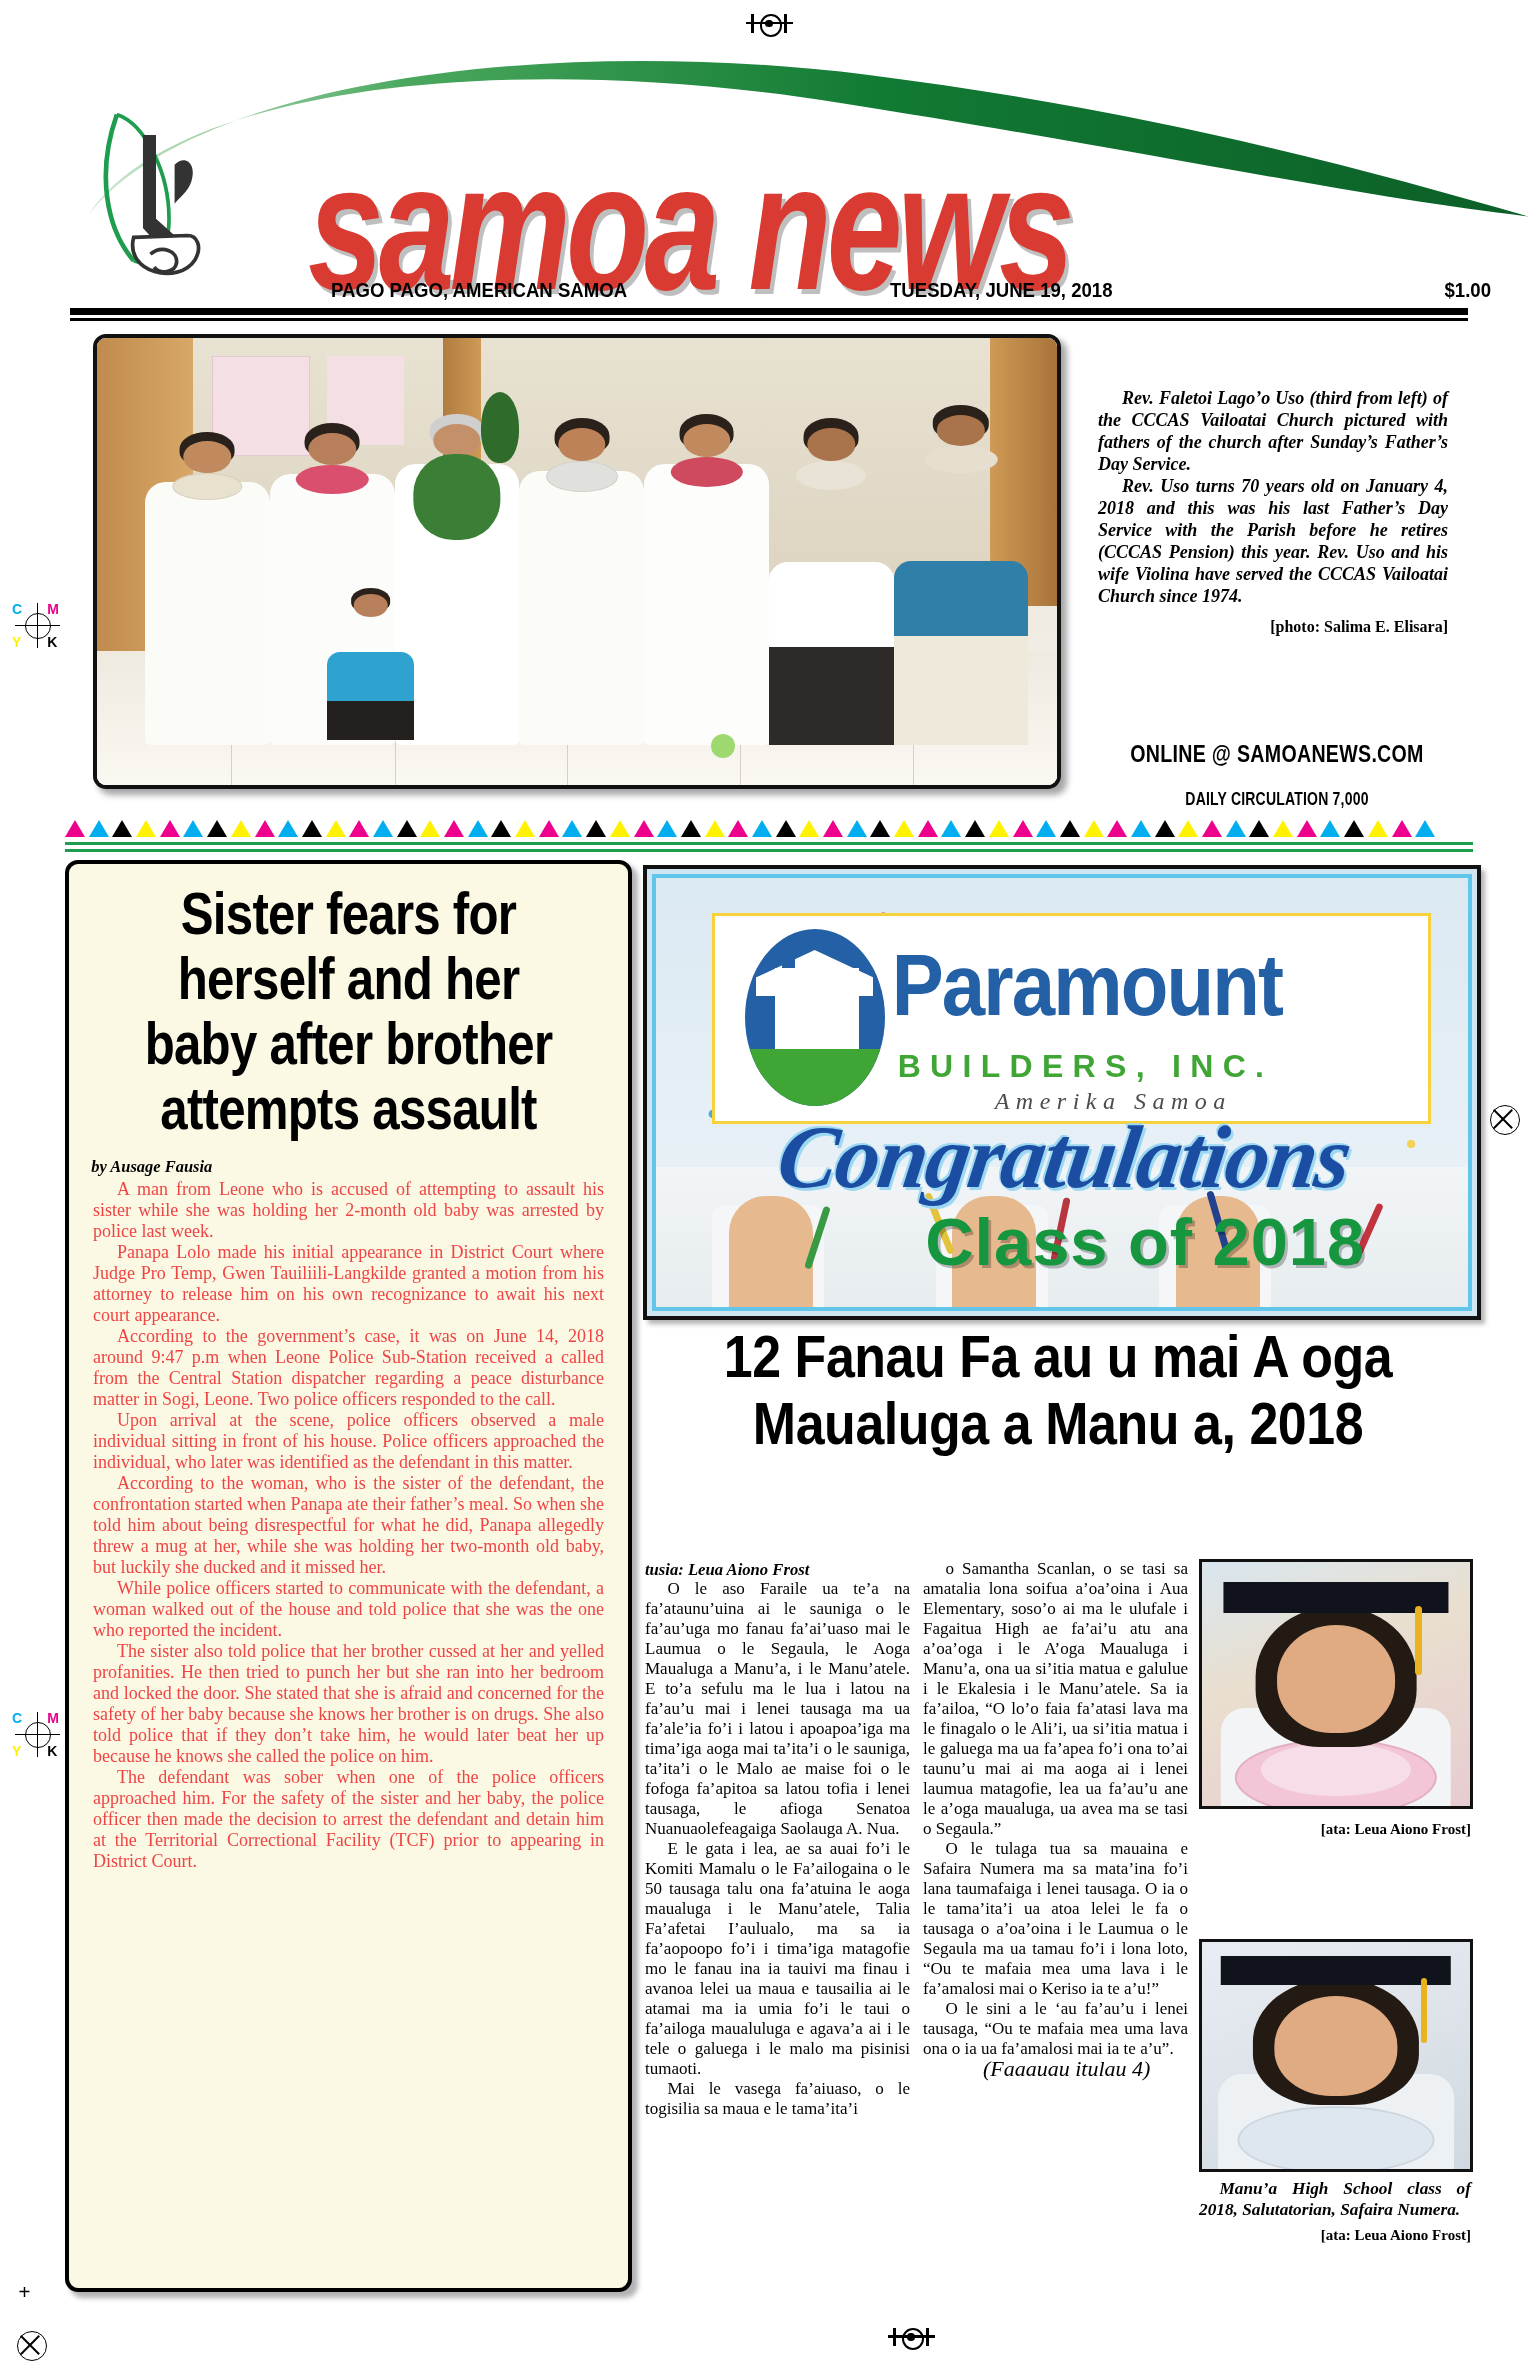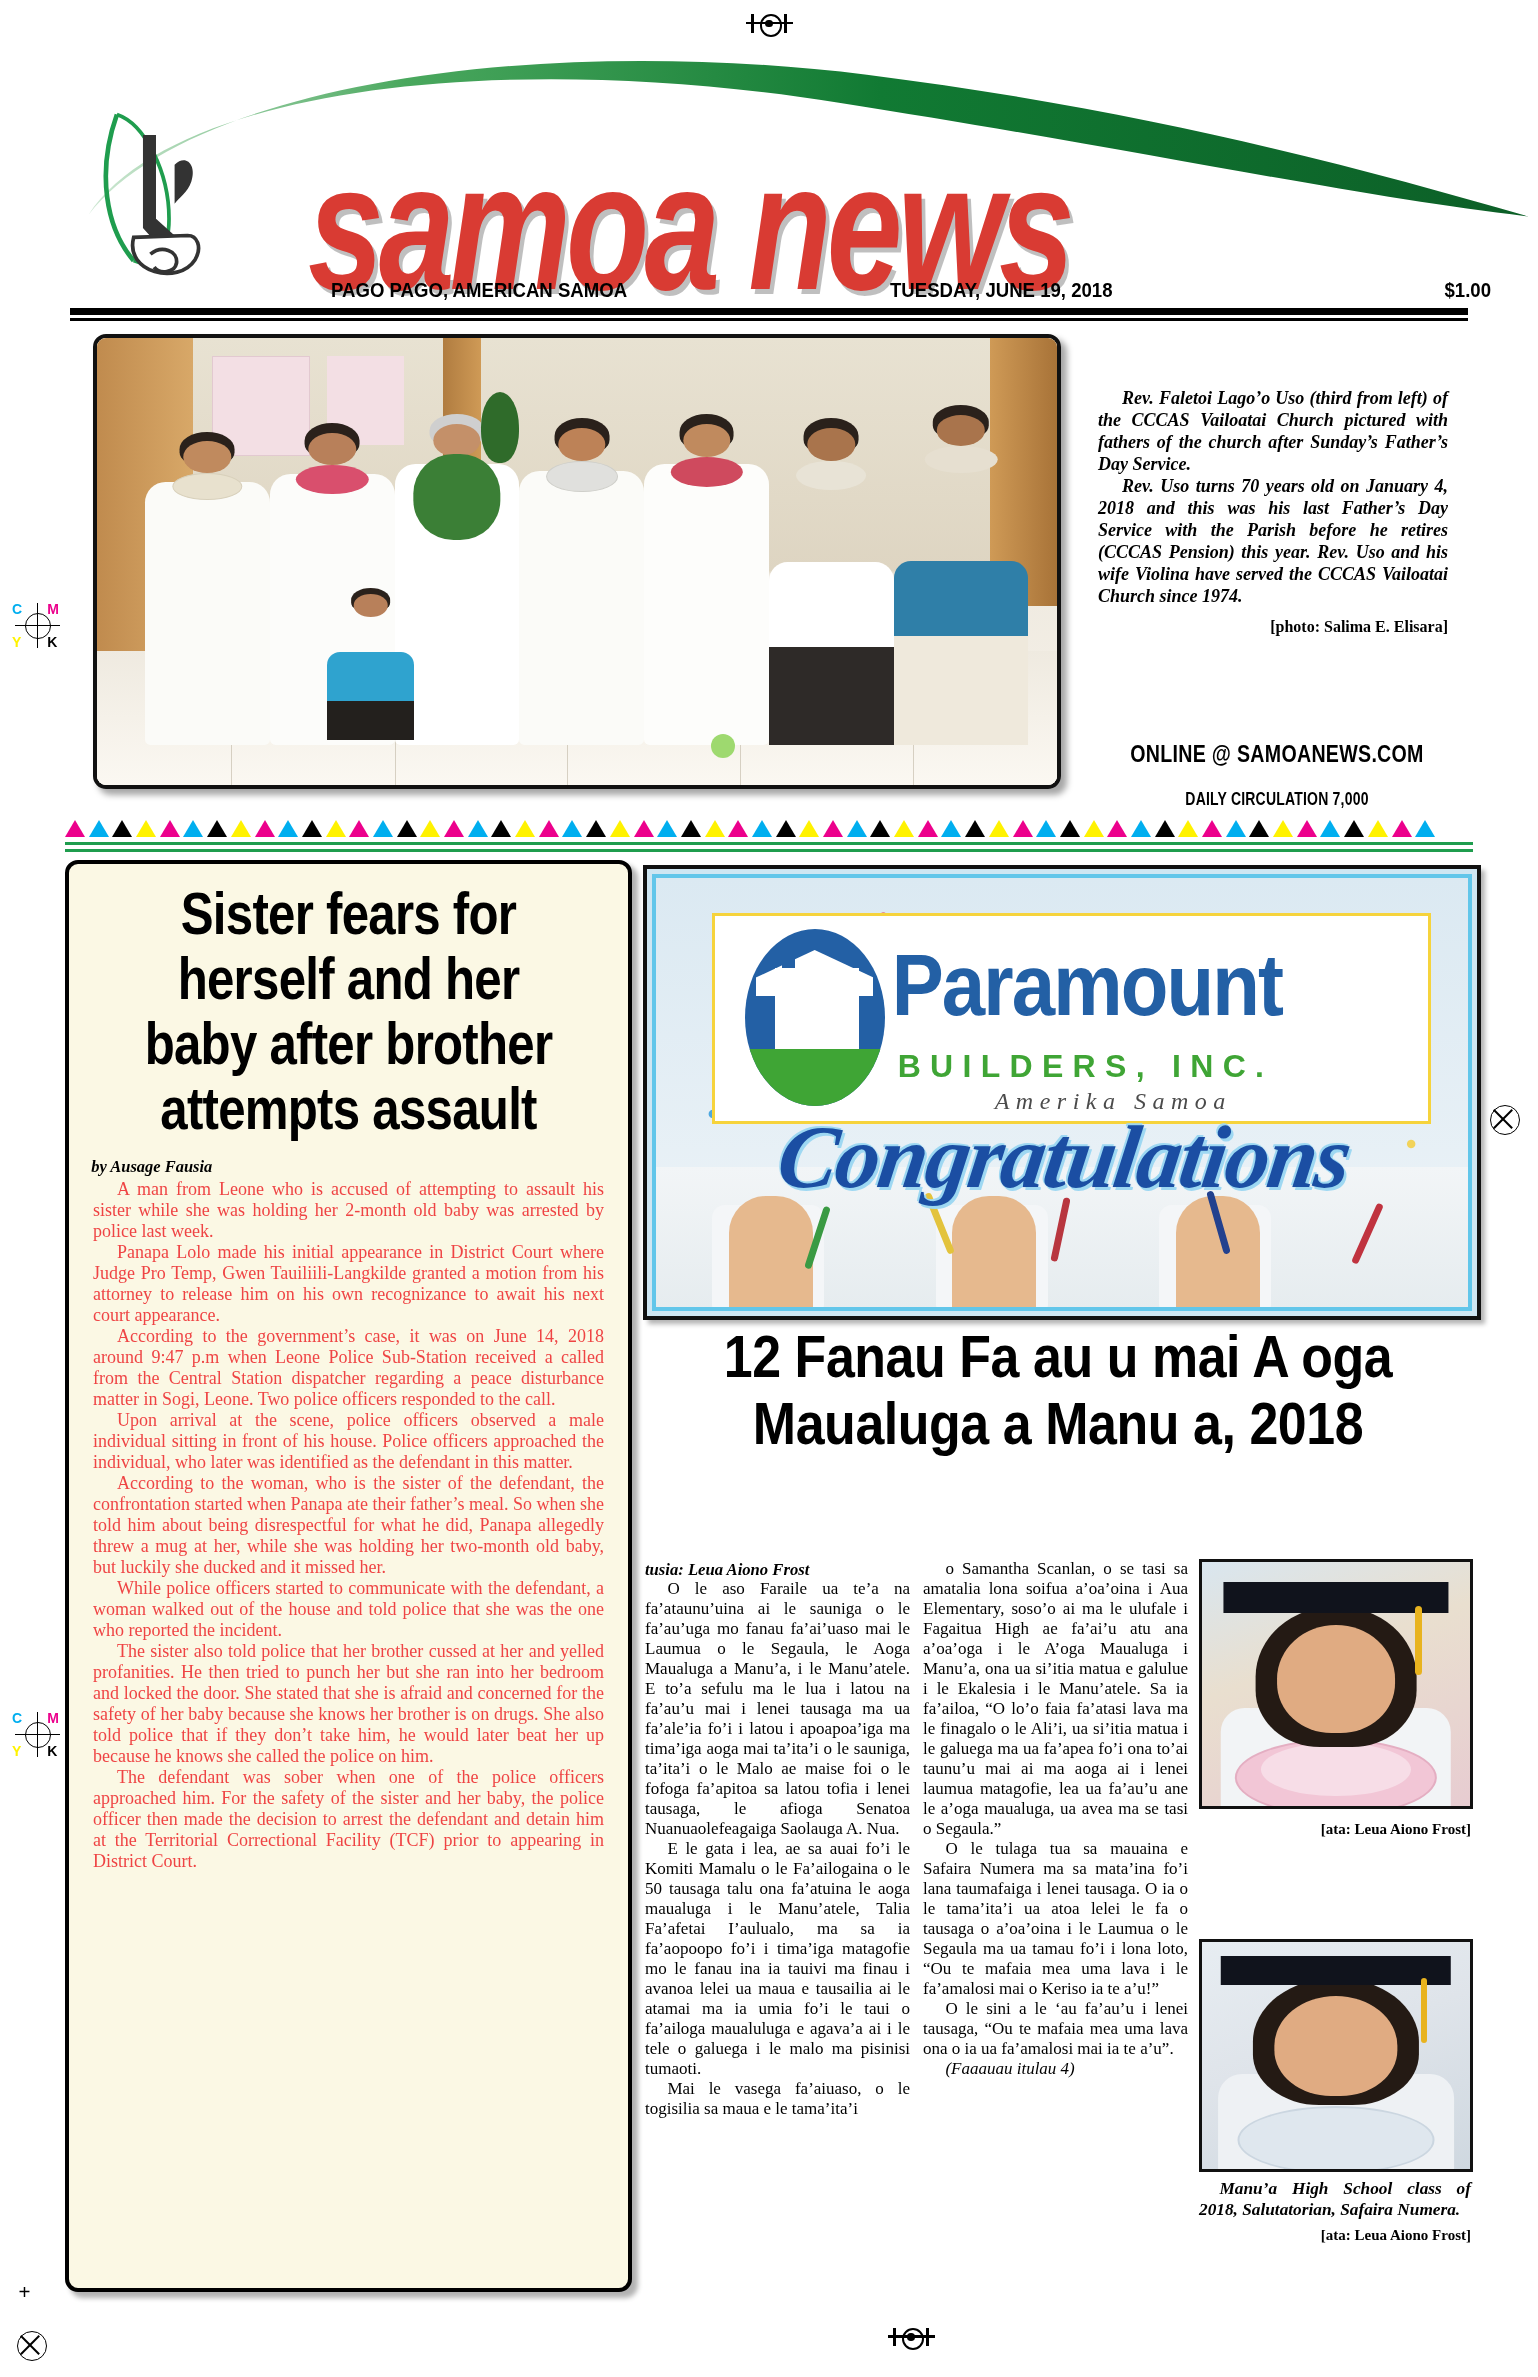--- a/index.html
+++ b/index.html
@@ -163,21 +163,21 @@
     transform:scaleX(.88);transform-origin:center top;}
 
   
   .sam-col{position:absolute;font-family:"Liberation Serif",serif;
     font-size:17px;line-height:20px;text-align:justify;color:#000;}
   .sam-col p{margin:0;text-indent:22.4px;}
   .sam-col .tusia{font-weight:bold;font-style:italic;text-indent:0;font-size:17.7px;
     transform:scaleX(.94);transform-origin:left top;}
   .sam-col1{left:645px;top:1559px;width:265px;}
   .sam-col2{left:923px;top:1559px;width:265px;}
-  .cont-note{margin-top:5.6px;text-align:left;font-style:italic;text-indent:0;font-size:17px;}
+  .cont-note{margin-top:5.6px;text-align:center;font-style:italic;text-indent:0;font-size:22px;}
 
   
   .rphoto{position:absolute;border:3.7px solid #111;overflow:hidden;}
   .rp1{left:1199px;top:1559px;width:268px;height:244px;}
   .rp2{left:1199px;top:1939px;width:268px;height:227px;}
   .grad-bg1{position:absolute;inset:0;background:linear-gradient(160deg,#d9e6ef 0%,#e9dfcf 40%,#e7ccd1 100%);}
   .grad-bg2{position:absolute;inset:0;background:linear-gradient(160deg,#e7edf2 0%,#dfe4ea 45%,#cfd8e0 100%);}
   .grad-face{position:absolute;left:50%;transform:translateX(-50%);background:#e0ab82;border-radius:50% 50% 46% 46%;}
   .grad-hair{position:absolute;left:50%;transform:translateX(-50%);background:#241a14;border-radius:50% 50% 40% 40%;}
   .grad-cap{position:absolute;left:50%;transform:translateX(-50%);background:#10131c;}
@@ -454,20 +454,21 @@
             <div class="chim"></div>
             <div class="house"></div>
             <div class="grass"></div>
         </div>
         <div class="pb-word">Paramount</div>
         <div class="pb-sub">BUILDERS, INC.</div>
         <div class="pb-amerika">Amerika Samoa</div>
       </div>
 
       <div class="ad-congrats">Congratulations</div>
+      <div class="ad-class">Class of 2018</div>
     </div>
   </div>
 
   <div class="sam-head">12 Fanau Fa au u mai A oga Maualuga a Manu a, 2018</div>
 
   <div class="sam-col sam-col1">
     <p class="tusia">tusia: Leua Aiono Frost</p>
     <div id="samCol1">
         <p>O le aso Faraile ua te’a na fa’ataunu’uina ai le sauniga o le fa’au’uga mo fanau fa’ai’uaso mai le Laumua o le Segaula, le Aoga Maualuga a Manu’a, i le Manu’atele. E to’a sefulu ma le lua i latou na fa’au’u mai i lenei tausaga ma ua fa’ale’ia fo’i i latou i apoapoa’iga ma tima’iga aoga mai ta’ita’i o le sauniga, ta’ita’i o le Malo ae maise foi o le fofoga fa’apitoa sa latou tofia i lenei tausaga, le afioga Senatoa Nuanuaolefeagaiga Saolauga A. Nua.</p>
         <p>E le gata i lea, ae sa auai fo’i le Komiti Mamalu o le Fa’ailogaina o le 50 tausaga talu ona fa’atuina le aoga maualuga i le Manu’atele, Talia Fa’afetai I’aulualo, ma sa ia fa’aopoopo fo’i i tima’iga matagofie mo le fanau ina ia tauivi ma finau i avanoa lelei ua maua e tausailia ai le atamai ma ia umia fo’i le taui o fa’ailoga maualuluga e agava’a ai i le tele o galuega i le malo ma pisinisi tumaoti.</p>

